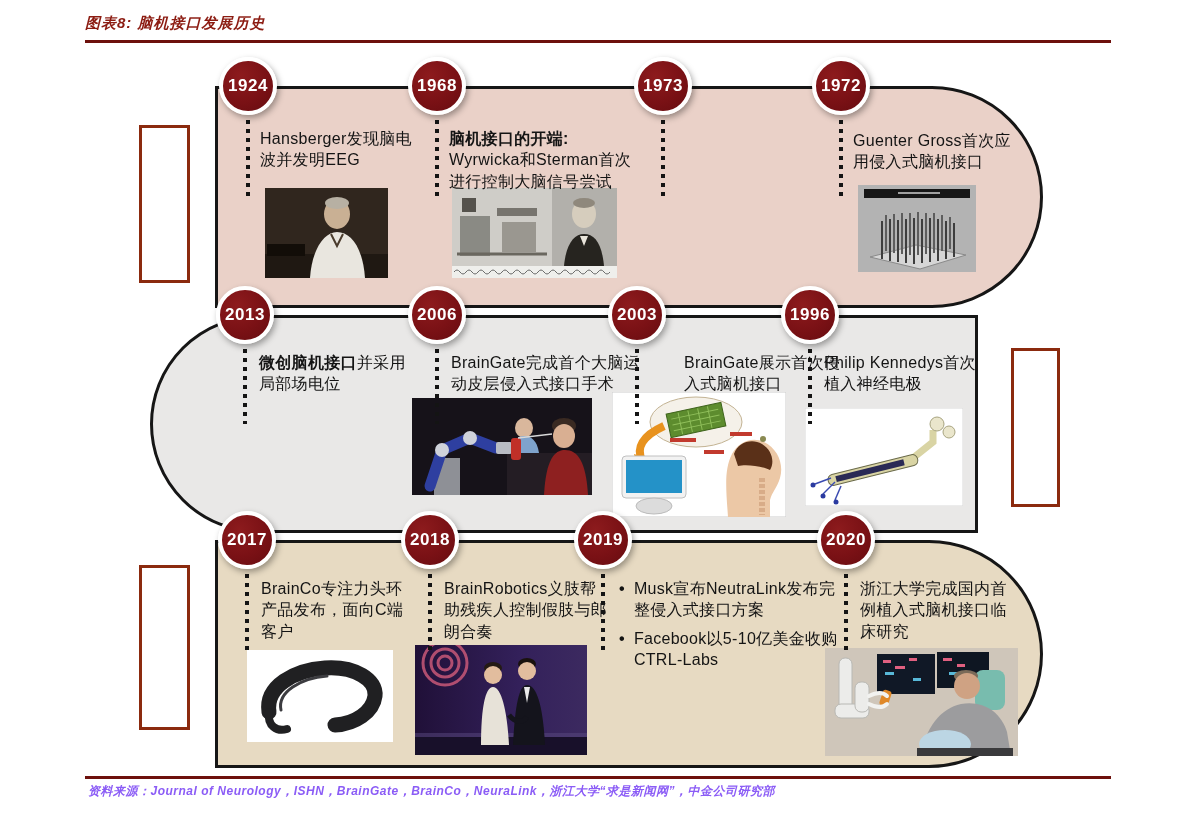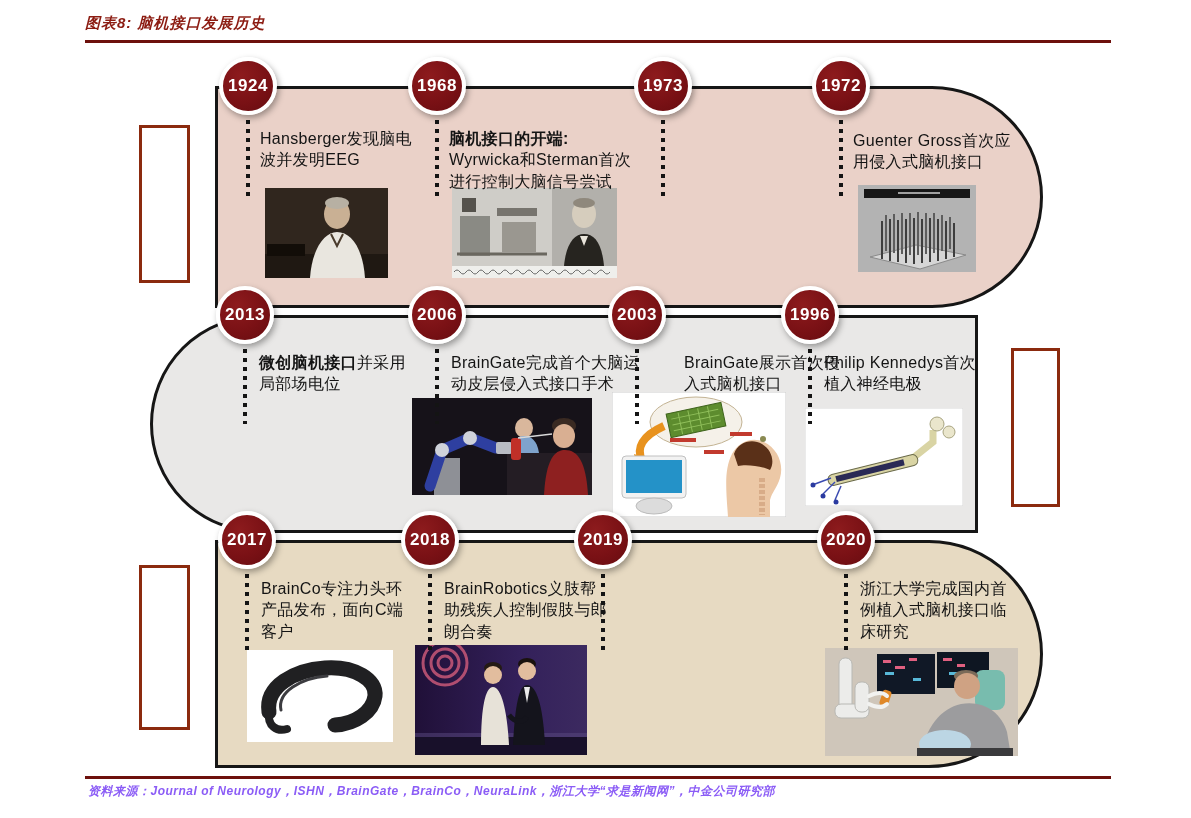--- a/index.html
+++ b/index.html
@@ -272,20 +272,28 @@
       <path d="M98,100 C100,60 104,40 112,40 C122,40 128,62 130,100 Z" fill="#14141c"></path>
       <polygon points="109,42 112,58 115,42" fill="#e8e8e8"></polygon>
       <path d="M94,70 C100,78 108,78 112,72" fill="none" stroke="#14141c" stroke-width="5"></path>
     </svg>
   </div>
 
   <div class="abs circle" style="left:574px;top:511px;">
       <span>2019</span>
     </div>
   <div class="abs dots" style="left:601px;top:574px;height:78px;"></div>
+  <div class="abs note bullets" style="left:617px;top:578px;width:228px;">
+    <div class="bullet">
+        <span>Musk宣布NeutraLink发布完整侵入式接口方案</span>
+      </div>
+    <div class="bullet">
+        <span>Facebook以5-10亿美金收购CTRL-Labs</span>
+      </div>
+  </div>
 
   <div class="abs circle" style="left:817px;top:511px;">
       <span>2020</span>
     </div>
   <div class="abs dots" style="left:844px;top:574px;height:78px;"></div>
   <div class="abs note" style="left:860px;top:578px;width:158px;"><span>浙江大学完成国内首例植入式脑机接口临床研究</span></div>
   <div class="abs photo" style="left:825px;top:648px;">
     <svg width="193" height="108" viewBox="0 0 193 108">
       <rect width="193" height="108" fill="#cfc6ba"></rect>
       <rect x="52" y="6" width="58" height="40" fill="#101826"></rect>

